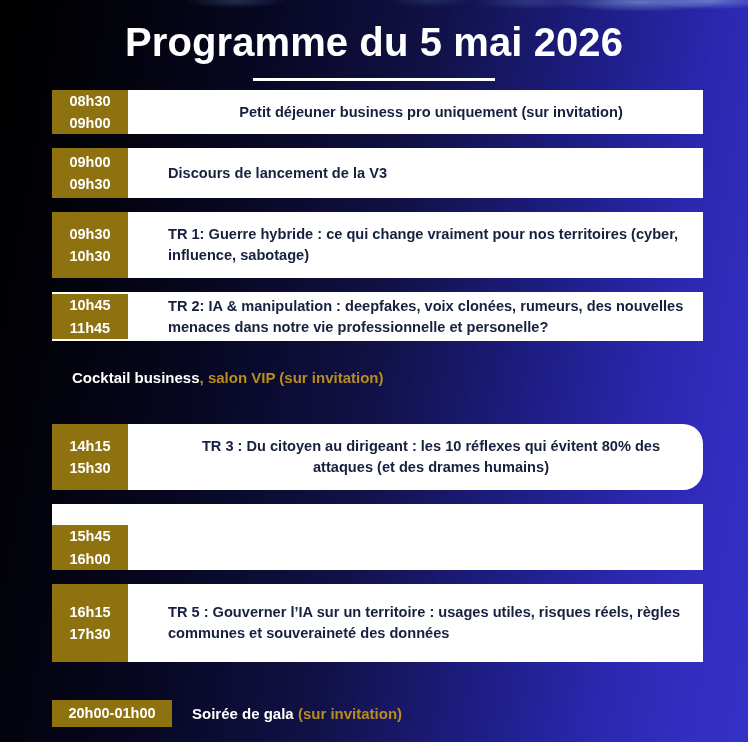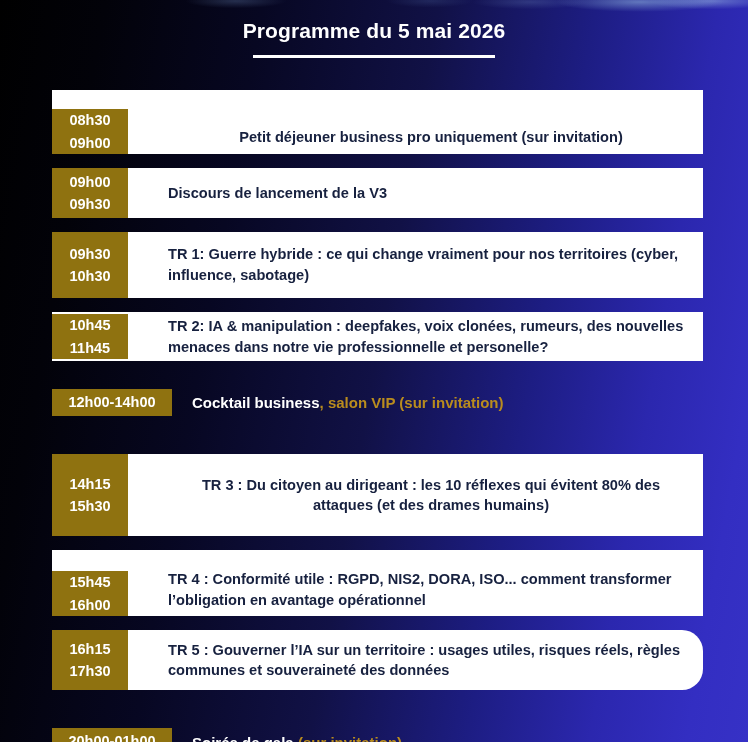--- a/index.html
+++ b/index.html
@@ -52,21 +52,21 @@
   .header {
     position: absolute;
     left: 0;
     top: 0;
     width: 748px;
     text-align: center;
   }
   .page-title {
     margin: 0;
     padding-top: 18px;
-    font-size: 21px;
+    font-size: 40px;
     font-weight: bold;
     color: #ffffff;
     letter-spacing: 0.1px;
     line-height: 1.2;
   }
   .title-rule {
     width: 242px;
     height: 3px;
     background: #ffffff;
     margin: 12px auto 0 auto;
@@ -150,21 +150,21 @@
 
   <div class="top-texture"></div>
 
   <div class="header">
     <h1 class="page-title">Programme du 5 mai 2026</h1>
     <div class="title-rule"></div>
   </div>
 
   <div class="schedule" id="schedule-list">
 
-  <div class="row" style="height: 64px; align-items: flex-end;">
+  <div class="row" style="height: 44px;">
         <div class="row-time">
           <span>08h30</span>
           <span>09h00</span>
         </div>
         <div class="row-body center">Petit déjeuner business pro uniquement (sur invitation)</div>
       </div>
       <div class="row-gap"></div>
       <div class="row" style="height: 50px;">
         <div class="row-time">
           <span>09h00</span>
@@ -183,41 +183,39 @@
       <div class="row-gap"></div>
       <div class="row" style="height: 49px; align-items: center;">
         <div class="row-time">
           <span>10h45</span>
           <span>11h45</span>
         </div>
         <div class="row-body left">TR 2: IA &amp; manipulation : deepfakes, voix clonées, rumeurs, des nouvelles menaces dans notre vie professionnelle et personelle?</div>
       </div>
       <div class="row-gap" style="height: 28px;"></div>
       <div class="hl-row">
-        <div class="hl-badge">12h00-14h00</div>
         <div class="hl-text"><span>Cocktail business</span><span class="muted">, salon VIP (sur invitation)</span></div>
       </div>
       <div class="row-gap" style="height: 38px;"></div>
-      <div class="row" style="height: 82px;">
+      <div class="row" style="height: 66px; border-radius: 20px;">
         <div class="row-time">
           <span>14h15</span>
           <span>15h30</span>
         </div>
         <div class="row-body center">TR 3 : Du citoyen au dirigeant : les 10 réflexes qui évitent 80% des attaques (et des drames humains)</div>
       </div>
       <div class="row-gap"></div>
       <div class="row" style="height: 66px; align-items: flex-end;">
         <div class="row-time">
           <span>15h45</span>
           <span>16h00</span>
         </div>
-        <div class="row-body left">TR 4 : Conformité utile : RGPD, NIS2, DORA, ISO... comment transformer l’obligation en avantage opérationnel</div>
-      </div>
-      <div class="row-gap"></div>
-      <div class="row" style="height: 60px; border-radius: 21px;">
+      </div>
+      <div class="row-gap"></div>
+      <div class="row" style="height: 78px;">
         <div class="row-time">
           <span>16h15</span>
           <span>17h30</span>
         </div>
         <div class="row-body left">TR 5 : Gouverner l’IA sur un territoire : usages utiles, risques réels, règles communes et souveraineté des données</div>
       </div>
       <div class="row-gap" style="height: 38px;"></div>
       <div class="hl-row">
         <div class="hl-badge">20h00-01h00</div>
         <div class="hl-text"><span>Soirée de gala</span><span class="muted"> (sur invitation)</span></div>

